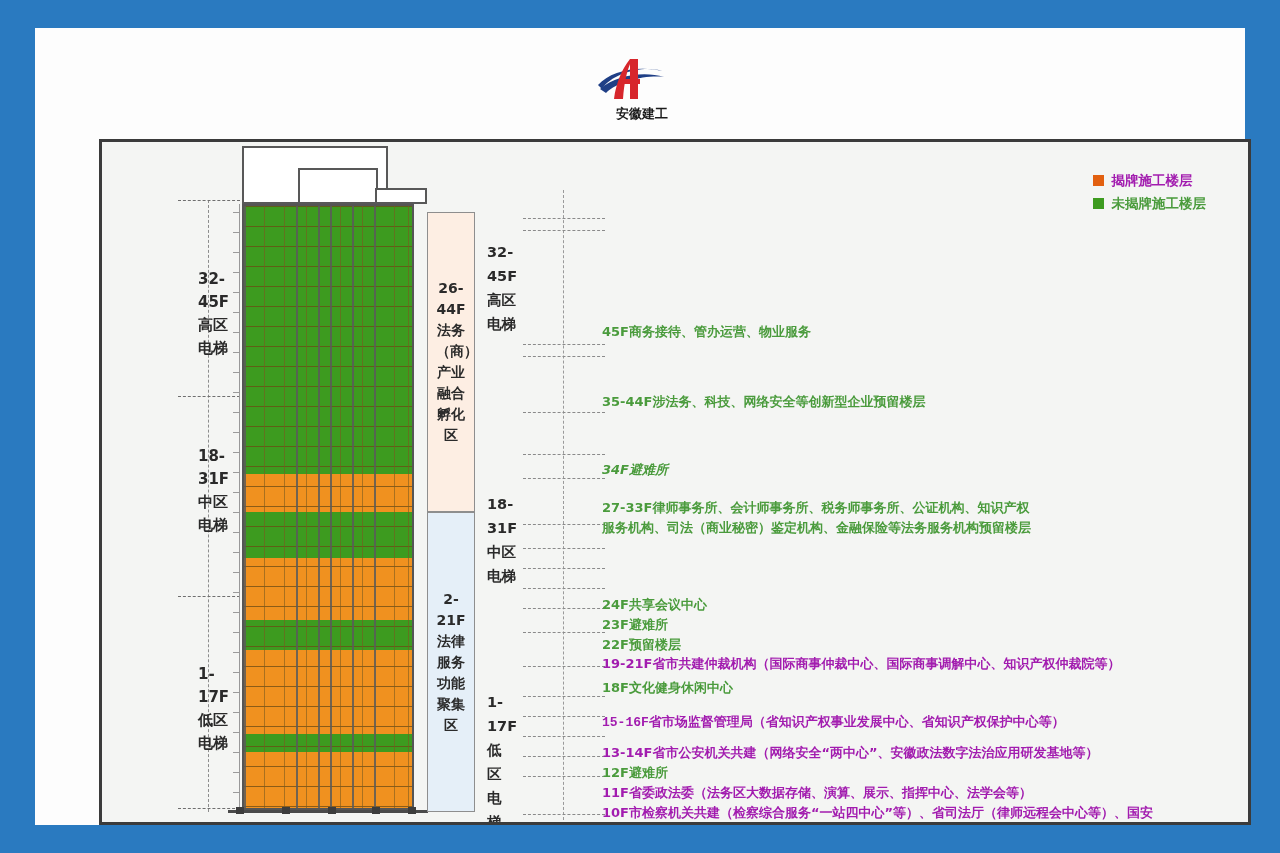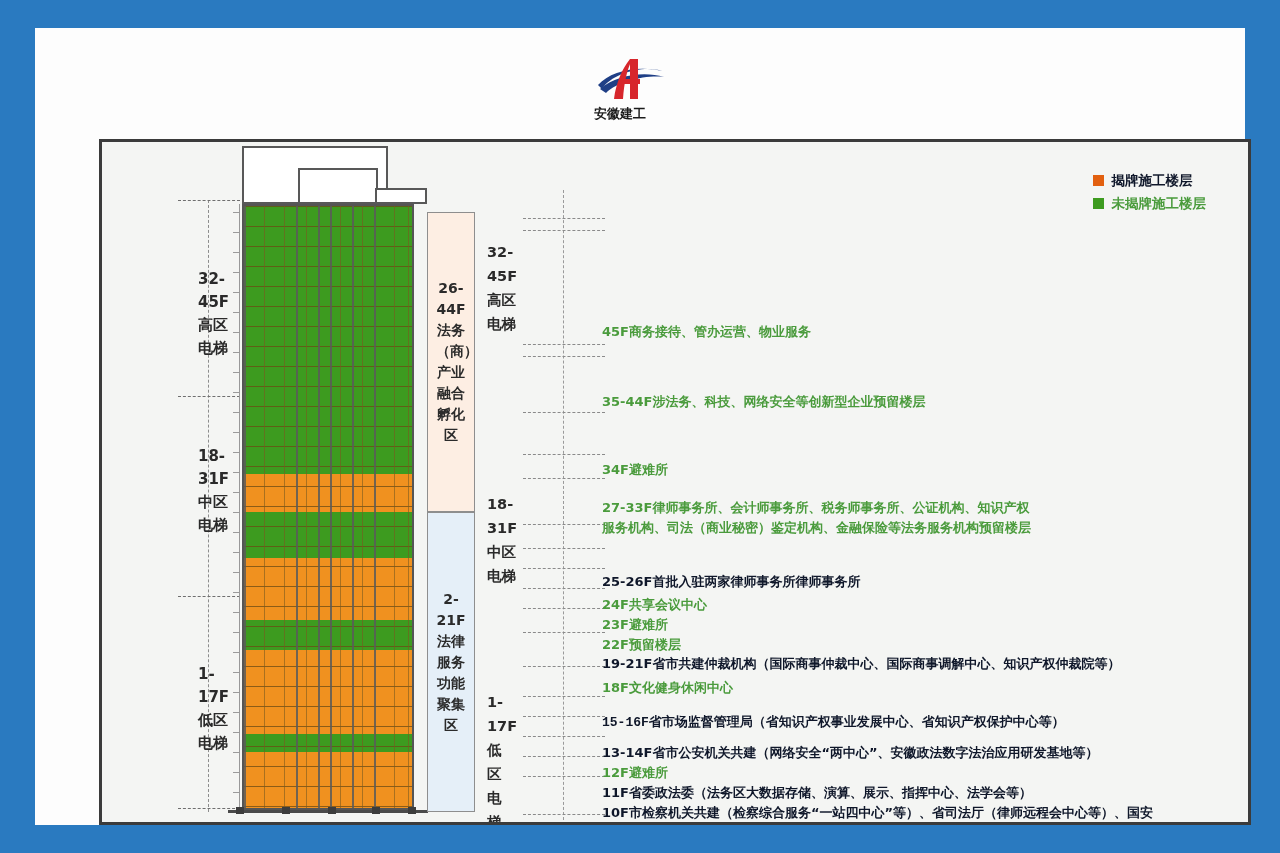--- a/index.html
+++ b/index.html
@@ -41,21 +41,21 @@
   }
   #logo {
     position: relative;
     width: 74px; height: 68px;
     margin-right: 18px;
     flex: 0 0 auto;
   }
   #logo .mark { position: absolute; left: 0; top: 0; width: 74px; height: 48px; }
   #logo .logotext {
     position: absolute; left: 0; bottom: 0; width: 74px;
-    text-align: left;
+    text-align: right;
     font-size: 13px; font-weight: bold; color: #1b1b1b;
     letter-spacing: 0px;
     font-family: "DejaVu Sans", sans-serif;
   }
   #title {
     font-size: 47px;
     font-weight: bold;
     color: #e8312a;
     letter-spacing: 2px;
     white-space: nowrap;
@@ -152,21 +152,21 @@
   
   #notes { position: absolute; left: 488px; top: 48px; width: 670px; height: 640px; }
   #notes .note {
     position: absolute; left: 12px;
     font-size: 13px;
     font-weight: bold;
     line-height: 20px;
     white-space: nowrap;
     font-family: "DejaVu Sans", sans-serif;
   }
-  .c-orange { color: #0f172a; }
+  .c-orange { color: #a21caf; }
   .c-green  { color: #4a9b3c; }
 </style>
 </head>
 <body>
 
 <div id="root">
   <div id="paper">
 
     <div id="header">
       <div id="logo">
@@ -393,24 +393,23 @@
           <div>区</div>
           <div>电</div>
           <div>梯</div>
         </div>
       </div>
 
       <div id="notes">
 
       <div class="note c-green" style="top: 132px;">45F商务接待、管办运营、物业服务</div>
           <div class="note c-green" style="top: 202px;">35-44F涉法务、科技、网络安全等创新型企业预留楼层</div>
-          <div class="note c-green" style="top: 270px;">34F避难所</div>
+          <div class="note c-green" style="top: 270px; font-style: italic;">34F避难所</div>
           <div class="note c-green" style="top: 308px;">27-33F律师事务所、会计师事务所、税务师事务所、公证机构、知识产权</div>
           <div class="note c-green" style="top: 328px;">服务机构、司法（商业秘密）鉴定机构、金融保险等法务服务机构预留楼层</div>
-          <div class="note c-orange" style="top: 382px;">25-26F首批入驻两家律师事务所律师事务所</div>
           <div class="note c-green" style="top: 405px;">24F共享会议中心</div>
           <div class="note c-green" style="top: 425px;">23F避难所</div>
           <div class="note c-green" style="top: 445px;">22F预留楼层</div>
           <div class="note c-orange" style="top: 464px;">19-21F省市共建仲裁机构（国际商事仲裁中心、国际商事调解中心、知识产权仲裁院等）</div>
           <div class="note c-green" style="top: 488px;">18F文化健身休闲中心</div>
           <div class="note c-orange" style="top: 523px; font-family: Liberation Mono, monospace;">15-16F省市场监督管理局（省知识产权事业发展中心、省知识产权保护中心等）</div>
           <div class="note c-orange" style="top: 553px;">13-14F省市公安机关共建（网络安全“两中心”、安徽政法数字法治应用研发基地等）</div>
           <div class="note c-green" style="top: 573px;">12F避难所</div>
           <div class="note c-orange" style="top: 593px;">11F省委政法委（法务区大数据存储、演算、展示、指挥中心、法学会等）</div>
           <div class="note c-orange" style="top: 613px;">10F市检察机关共建（检察综合服务“一站四中心”等）、省司法厅（律师远程会中心等）、国安</div>

